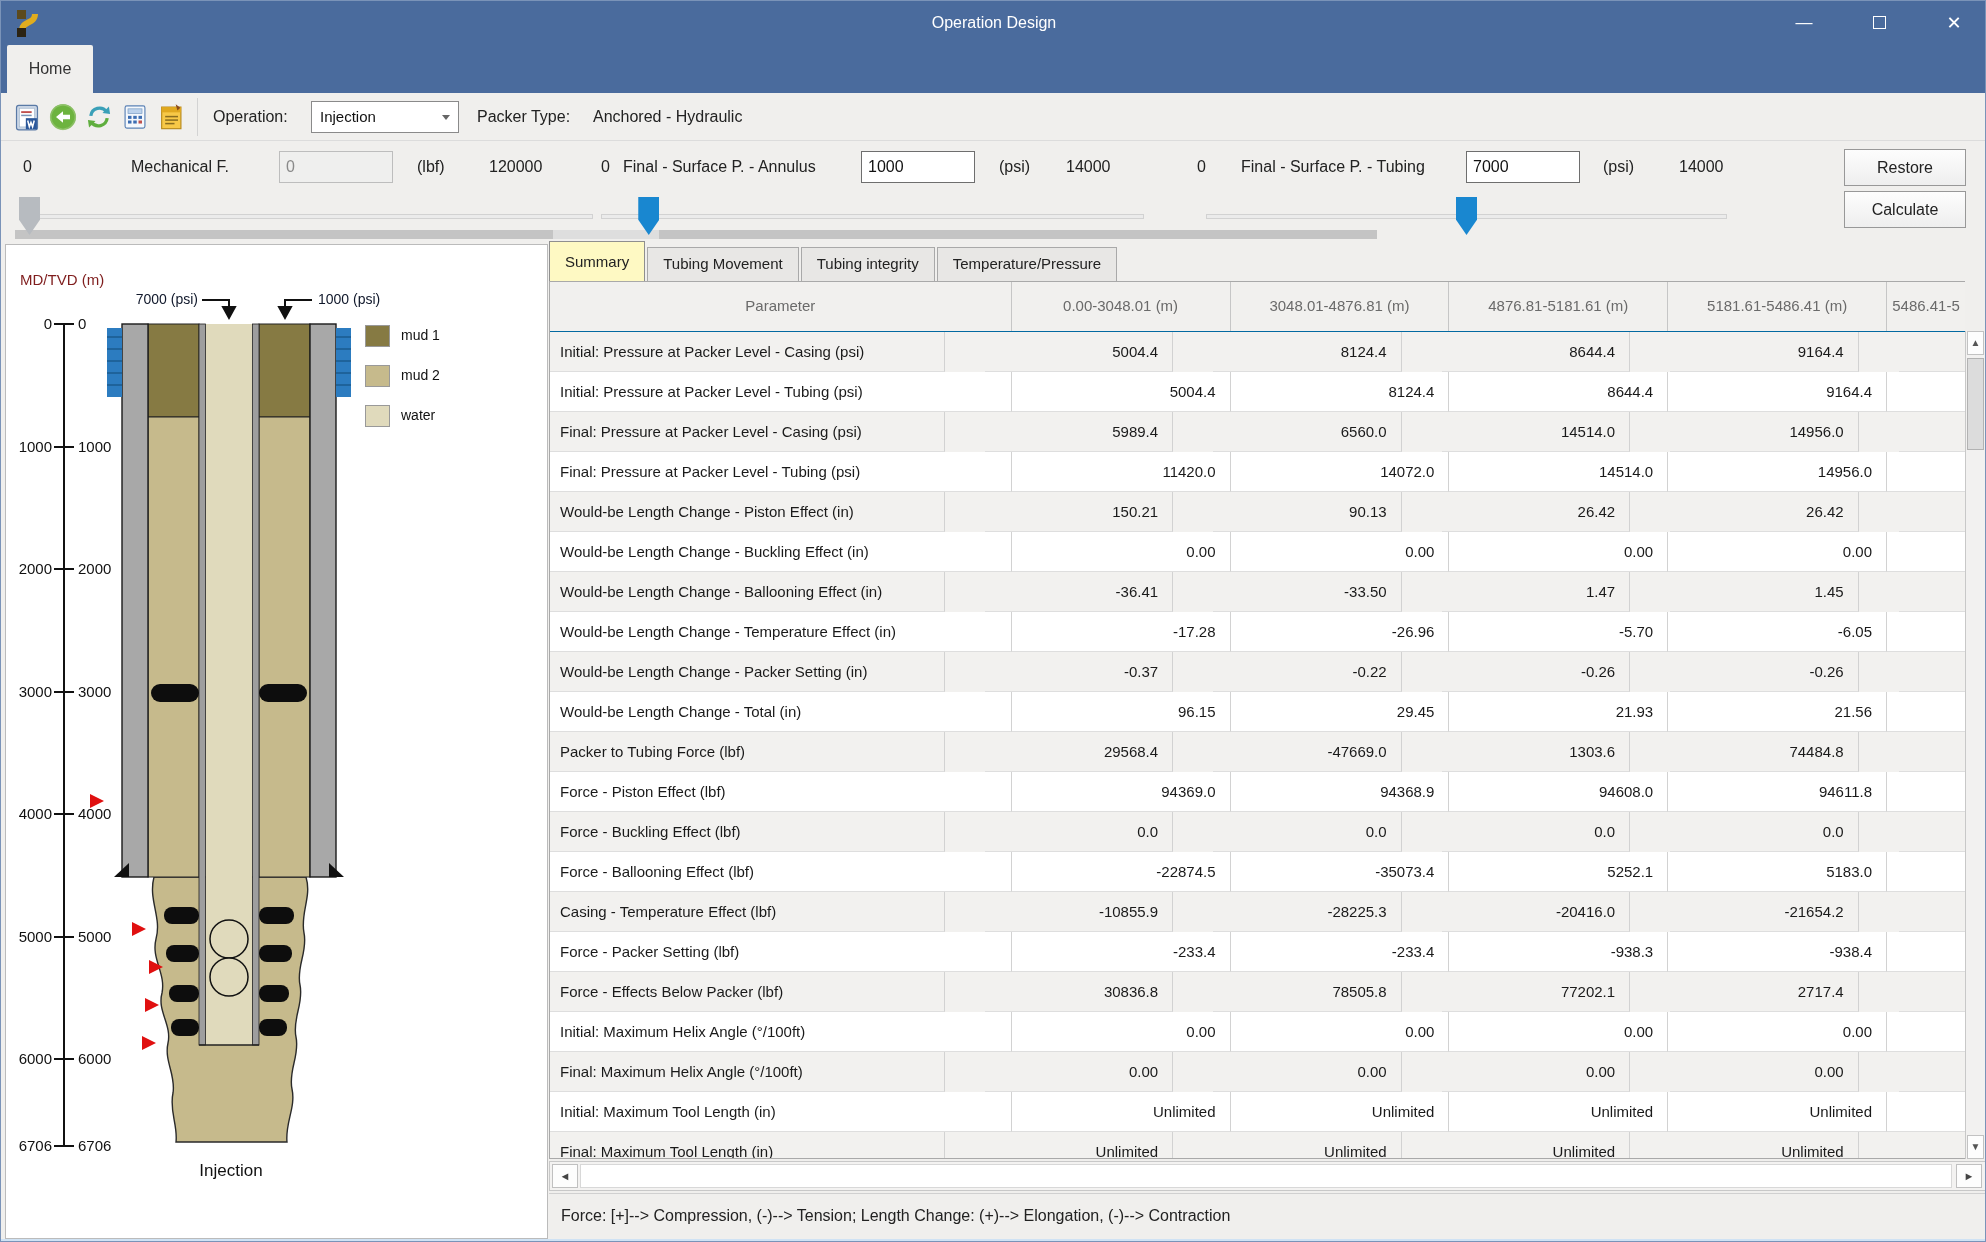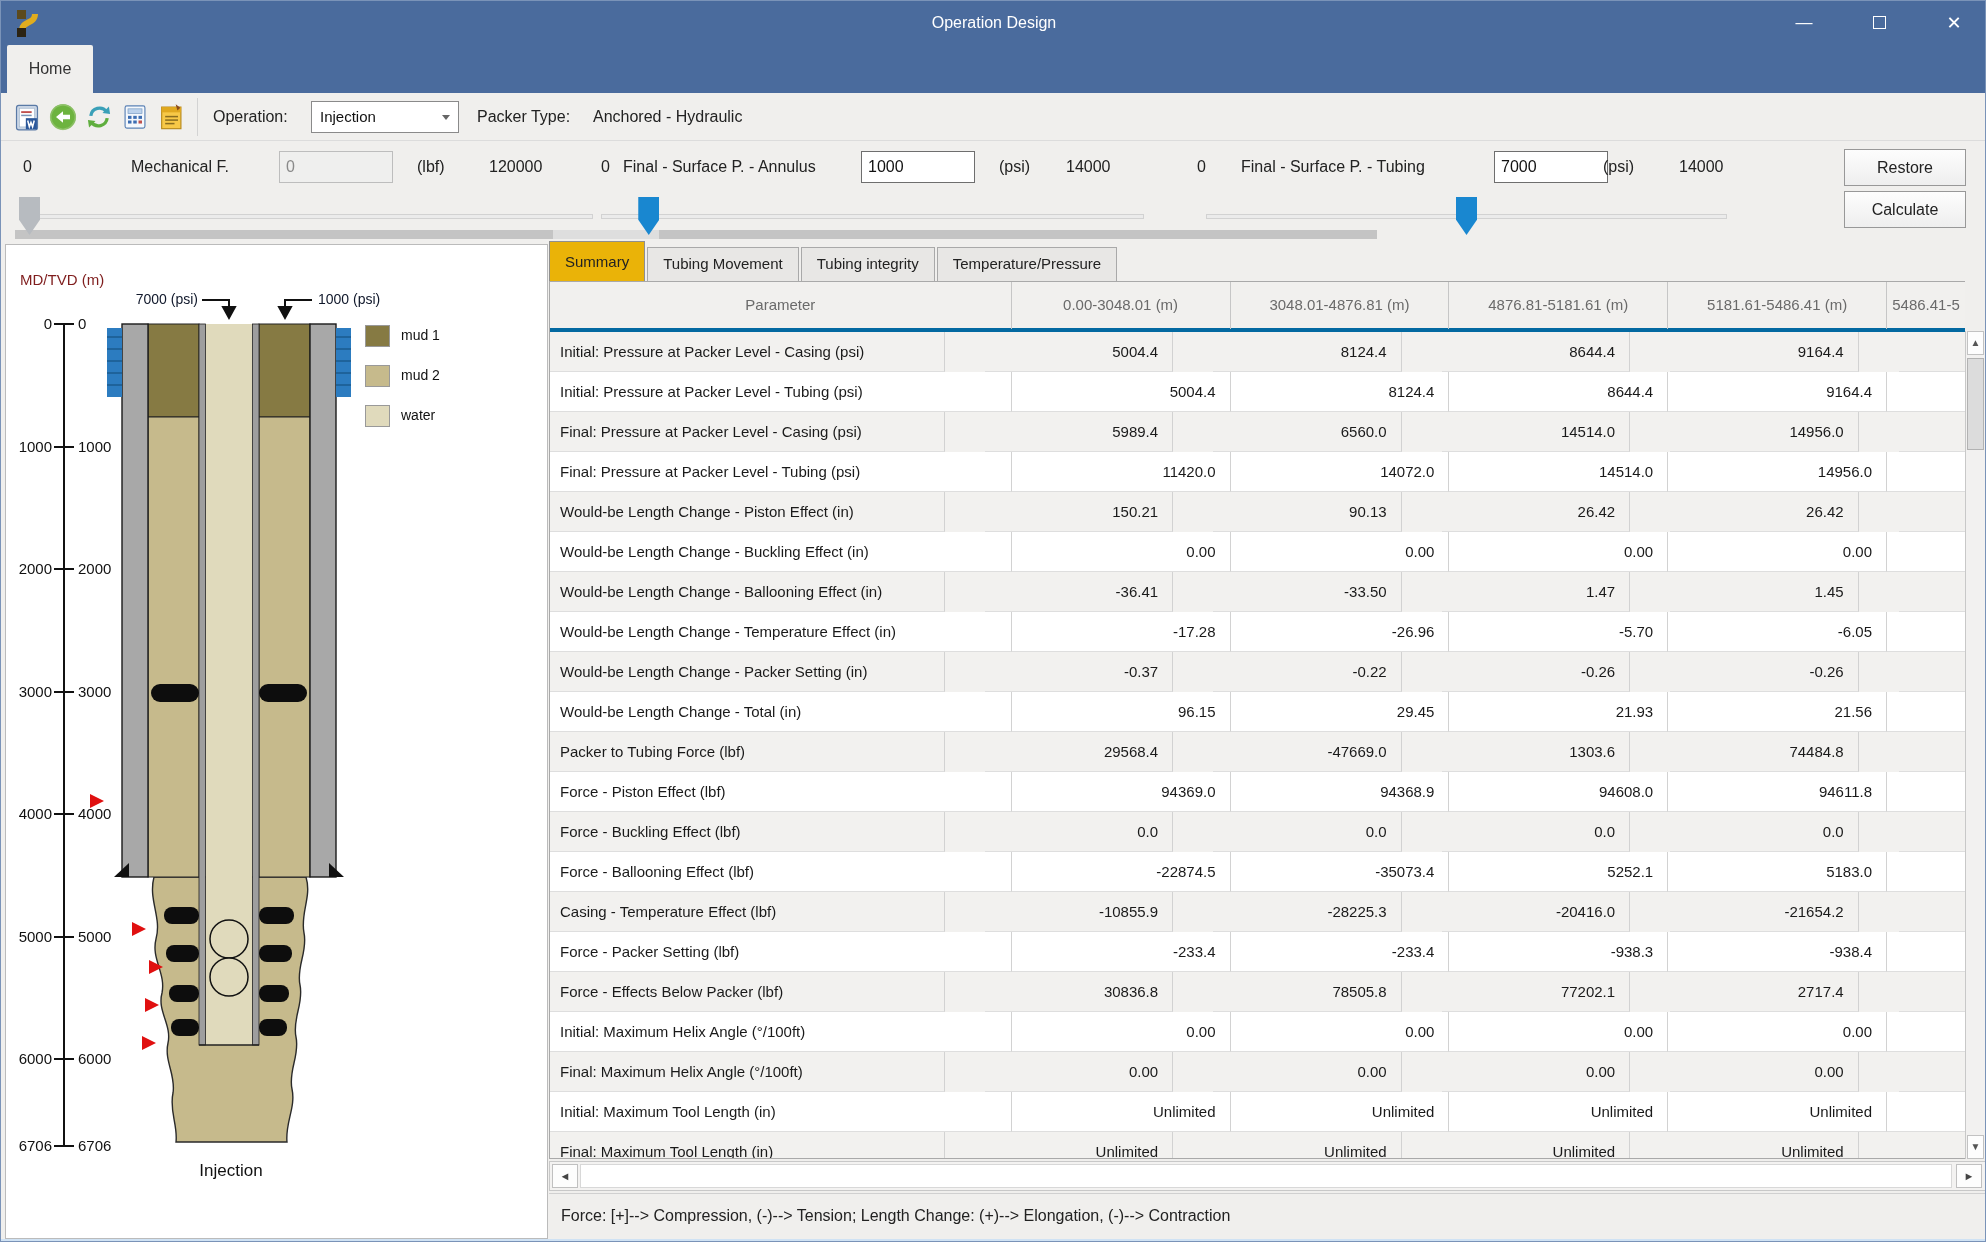--- a/index.html
+++ b/index.html
@@ -58,26 +58,26 @@
   .tick .tvd{position:absolute;left:72px;top:0;}
   .lgrow{position:absolute;left:359px;width:180px;height:24px;}
   .lgsw{position:absolute;left:0;top:0;width:25px;height:22px;border:1px solid #999;}
   .lglabel{position:absolute;left:36px;top:2px;font-size:14px;color:#111;}
   #schem-caption{left:140px;top:916px;width:170px;text-align:center;font-size:17px;color:#111;}
 
   
   #tabrow{left:548px;top:240px;width:1438px;height:40px;display:flex;align-items:flex-end;}
   .tab{height:34px;line-height:32px;padding:0 15px;font-size:15px;color:#222;
        background:#e8e7e5;border:1px solid #a9a9a9;border-bottom:none;margin-right:2px;}
-  .tab.active{height:40px;line-height:40px;background:#eab308;border:1px solid #8f8f8f;border-bottom:none;}
+  .tab.active{height:40px;line-height:40px;background:#fef9c3;border:1px solid #8f8f8f;border-bottom:none;}
 
   
   #tablewrap{left:548px;top:280px;width:1416px;height:878px;background:#fff;
              border:1px solid #a9a9a9;border-right:none;overflow:hidden;}
-  #thead{display:flex;height:50px;background:#f1f0ee;border-bottom:4px solid #0369a1;align-items:center;}
+  #thead{display:flex;height:50px;background:#f1f0ee;border-bottom:1px solid #0369a1;}
   .hcell{font-size:15px;color:#6a6a6a;text-align:center;line-height:48px;
          border-right:1px solid #c6c6c6;overflow:hidden;white-space:nowrap;}
   .trow{display:flex;height:40px;background:#fff;}
   .trow.alt{background:#f2f1ef;gap:40px;}
   .cell{font-size:15px;color:#1a1a1a;line-height:39px;border-right:1px solid #d2d2d2;
         border-bottom:1px solid #dedede;white-space:nowrap;overflow:hidden;}
   .pcell{width:462px;padding-left:10px;}
   .vcell{width:219px;text-align:right;padding-right:14px;}
   .fcell{width:78px;border-right:none;}
   .w1{width:462px;} .w2{width:219px;} .w3{width:219px;} .w4{width:219px;} .w5{width:219px;} .w6{width:78px;border-right:none;}
@@ -179,21 +179,21 @@
   <div class="abs slbl" style="left:600px">0</div>
   <div class="abs slbl" style="left:622px">Final - Surface P. - Annulus</div>
   <input class="abs sinput" style="left: 860px;" value="1000">
   <div class="abs slbl" style="left:998px">(psi)</div>
   <div class="abs slbl" style="left:1065px">14000</div>
   <div class="abs strack" style="left:600px;width:543px"></div>
   <div class="abs sthumb" style="left: 637.271px;"></div>
 
   <div class="abs slbl" style="left:1196px">0</div>
   <div class="abs slbl" style="left:1240px">Final - Surface P. - Tubing</div>
-  <input class="abs sinput" style="left: 1465px; margin-left: 28px;" value="7000">
+  <input class="abs sinput" style="left: 1465px;" value="7000">
   <div class="abs slbl" style="left:1602px">(psi)</div>
   <div class="abs slbl" style="left:1678px">14000</div>
   <div class="abs strack" style="left:1205px;width:521px"></div>
   <div class="abs sthumb" style="left: 1455px;"></div>
 
   <div class="abs pushbtn" style="top:148px">Restore</div>
   <div class="abs pushbtn" style="top:190px">Calculate</div>
 
   <div class="abs" id="leftpanel">
     <div class="abs" id="axis-title">MD/TVD (m)</div>

